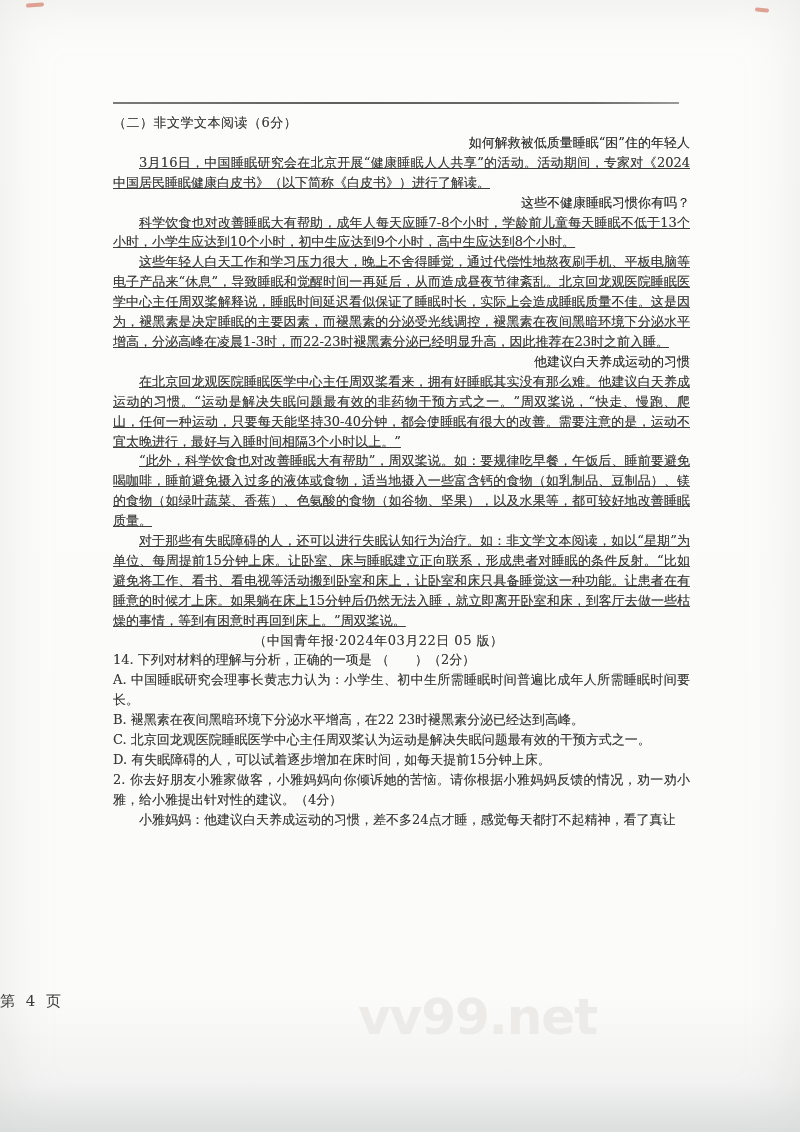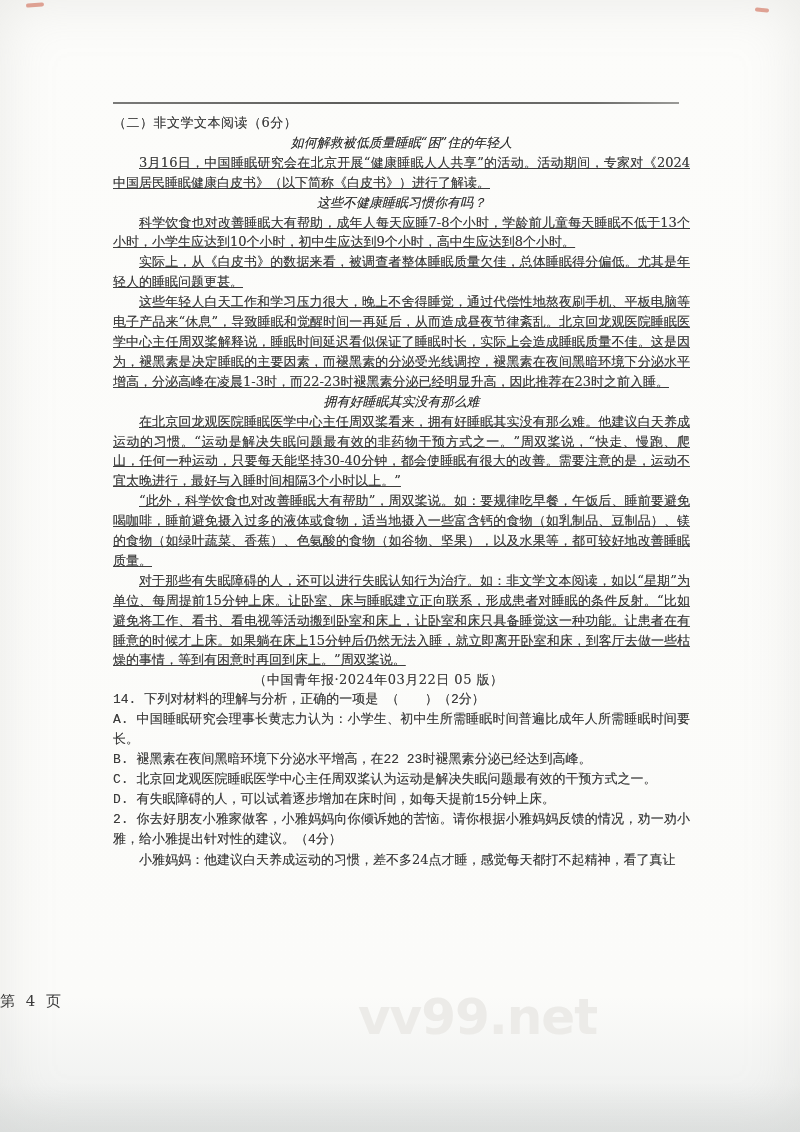--- a/index.html
+++ b/index.html
@@ -45,38 +45,36 @@
     text-shadow: 0 0 0.6px rgba(60,60,60,0.55);
   }
   .content p, .content h2, .content h3 {
     margin: 0;
     font-size: 13px;
     line-height: 19.9px;
     font-weight: normal;
   }
   .section-title { letter-spacing: 0.5px; }
   .article-title, .sub-heading {
-    text-align: center;
+    text-align: right;
     font-weight: bold;
     color: #2e2e2e;
-    font-style: italic;
   }
   .body-para {
     text-indent: 2em;
     text-align: justify;
     text-decoration: underline;
   }
   .citation {
     text-align: center;
     padding-right: 46px;
     letter-spacing: 0.5px;
   }
   .q-stem, .q-option {
     text-align: justify;
-    font-family: Liberation Mono, monospace;
   }
   .dialog-line {
     text-indent: 2em;
     text-align: justify;
   }
   .page-number {
     position: absolute;
     left: 0;
     right: 13px;
     top: 992px;
@@ -121,24 +119,23 @@
   <div class="content">
     <p class="section-title">（二）非文学文本阅读（6分）</p>
 
     <h2 class="article-title">如何解救被低质量睡眠“困”住的年轻人</h2>
 
     <p class="body-para">3月16日，中国睡眠研究会在北京开展“健康睡眠人人共享”的活动。活动期间，专家对《2024中国居民睡眠健康白皮书》（以下简称《白皮书》）进行了解读。</p>
 
     <h3 class="sub-heading">这些不健康睡眠习惯你有吗？</h3>
 
     <p class="body-para">科学饮食也对改善睡眠大有帮助，成年人每天应睡7-8个小时，学龄前儿童每天睡眠不低于13个小时，小学生应达到10个小时，初中生应达到9个小时，高中生应达到8个小时。</p>
-    <p class="body-para">实际上，从《白皮书》的数据来看，被调查者整体睡眠质量欠佳，总体睡眠得分偏低。尤其是年轻人的睡眠问题更甚。</p>
     <p class="body-para">这些年轻人白天工作和学习压力很大，晚上不舍得睡觉，通过代偿性地熬夜刷手机、平板电脑等电子产品来“休息”，导致睡眠和觉醒时间一再延后，从而造成昼夜节律紊乱。北京回龙观医院睡眠医学中心主任周双桨解释说，睡眠时间延迟看似保证了睡眠时长，实际上会造成睡眠质量不佳。这是因为，褪黑素是决定睡眠的主要因素，而褪黑素的分泌受光线调控，褪黑素在夜间黑暗环境下分泌水平增高，分泌高峰在凌晨1-3时，而22-23时褪黑素分泌已经明显升高，因此推荐在23时之前入睡。</p>
 
-    <h3 class="sub-heading">拥有好睡眠其实没有那么难</h3>
+    <h3 class="sub-heading">他建议白天养成运动的习惯</h3>
 
     <p class="body-para">在北京回龙观医院睡眠医学中心主任周双桨看来，拥有好睡眠其实没有那么难。他建议白天养成运动的习惯。“运动是解决失眠问题最有效的非药物干预方式之一。”周双桨说，“快走、慢跑、爬山，任何一种运动，只要每天能坚持30-40分钟，都会使睡眠有很大的改善。需要注意的是，运动不宜太晚进行，最好与入睡时间相隔3个小时以上。”</p>
     <p class="body-para">“此外，科学饮食也对改善睡眠大有帮助”，周双桨说。如：要规律吃早餐，午饭后、睡前要避免喝咖啡，睡前避免摄入过多的液体或食物，适当地摄入一些富含钙的食物（如乳制品、豆制品）、镁的食物（如绿叶蔬菜、香蕉）、色氨酸的食物（如谷物、坚果），以及水果等，都可较好地改善睡眠质量。</p>
     <p class="body-para">对于那些有失眠障碍的人，还可以进行失眠认知行为治疗。如：非文学文本阅读，如以“星期”为单位、每周提前15分钟上床。让卧室、床与睡眠建立正向联系，形成患者对睡眠的条件反射。“比如避免将工作、看书、看电视等活动搬到卧室和床上，让卧室和床只具备睡觉这一种功能。让患者在有睡意的时候才上床。如果躺在床上15分钟后仍然无法入睡，就立即离开卧室和床，到客厅去做一些枯燥的事情，等到有困意时再回到床上。”周双桨说。</p>
 
     <p class="citation">（中国青年报·2024年03月22日 05 版）</p>
 
     <div class="questions">
       <p class="q-stem">14. 下列对材料的理解与分析，正确的一项是 （　　）（2分）</p>
       <p class="q-option">A. 中国睡眠研究会理事长黄志力认为：小学生、初中生所需睡眠时间普遍比成年人所需睡眠时间要长。</p>

